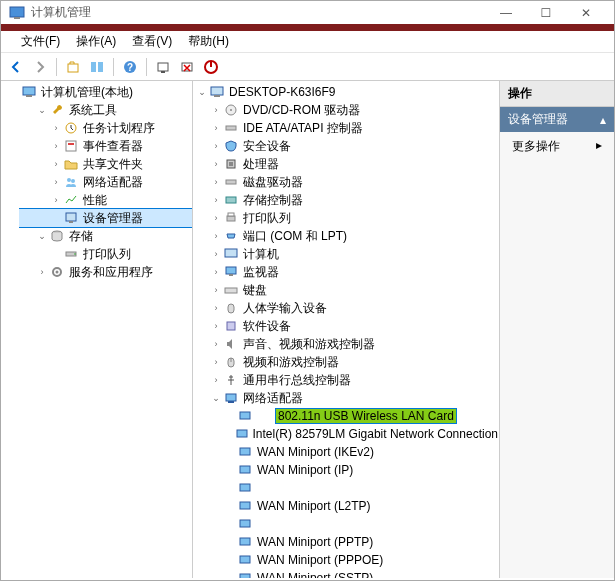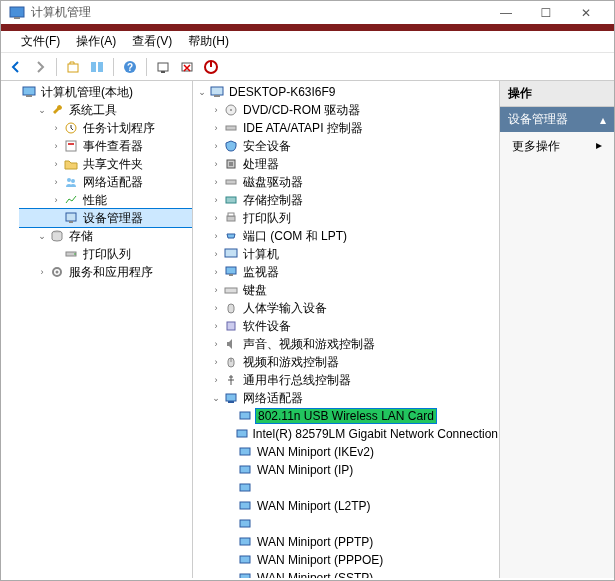--- a/index.html
+++ b/index.html
@@ -15,21 +15,21 @@
 .toolbar .sep { width: 1px; height: 18px; background: #ccc; margin: 0 3px; }
 .main { display: flex; height: calc(100% - 82px); padding-left: 18px; }
 .left-pane { width: 174px; border-right: 1px solid #ccc; overflow: auto; padding: 2px 0; }
 .center-pane { flex: 1; overflow: auto; padding: 2px 0; border-right: 1px solid #ccc; }
 .right-pane { width: 114px; background: #f7f7f7; display: flex; flex-direction: column; }
 .right-header { background: #eaeaea; padding: 4px 8px; font-weight: bold; border-bottom: 1px solid #ccc; }
 .right-section { background: #5b7da0; color: #fff; padding: 4px 8px; display: flex; justify-content: space-between; align-items: center; }
 .right-item { padding: 6px 12px; cursor: pointer; display: flex; justify-content: space-between; align-items: flex-start; }
 .tree-row { display: flex; align-items: center; height: 18px; white-space: nowrap; cursor: pointer; }
 .tree-row.selected { outline: 1px solid #0078d7; background: #cce8ff; }
-.tree-row.selected-adapter .label { outline: 1px solid #0078d7; background: #22c55e; padding: 0 2px; }
+.tree-row.selected-adapter .label { outline: 1px solid #0078d7; background: #84cc16; padding: 0 2px; margin-left: 20px; }
 .tree-toggle { width: 14px; text-align: center; color: #666; font-size: 9px; cursor: pointer; user-select: none; }
 .tree-icon { width: 16px; height: 16px; margin-right: 3px; display: inline-flex; align-items: center; justify-content: center; }
 .tree-row .label { padding: 0 1px; }
 .indent-0 { padding-left: 2px; }
 .indent-1 { padding-left: 16px; }
 .indent-2 { padding-left: 30px; }
 svg { display: block; }
 </style>
 </head>
 <body>

